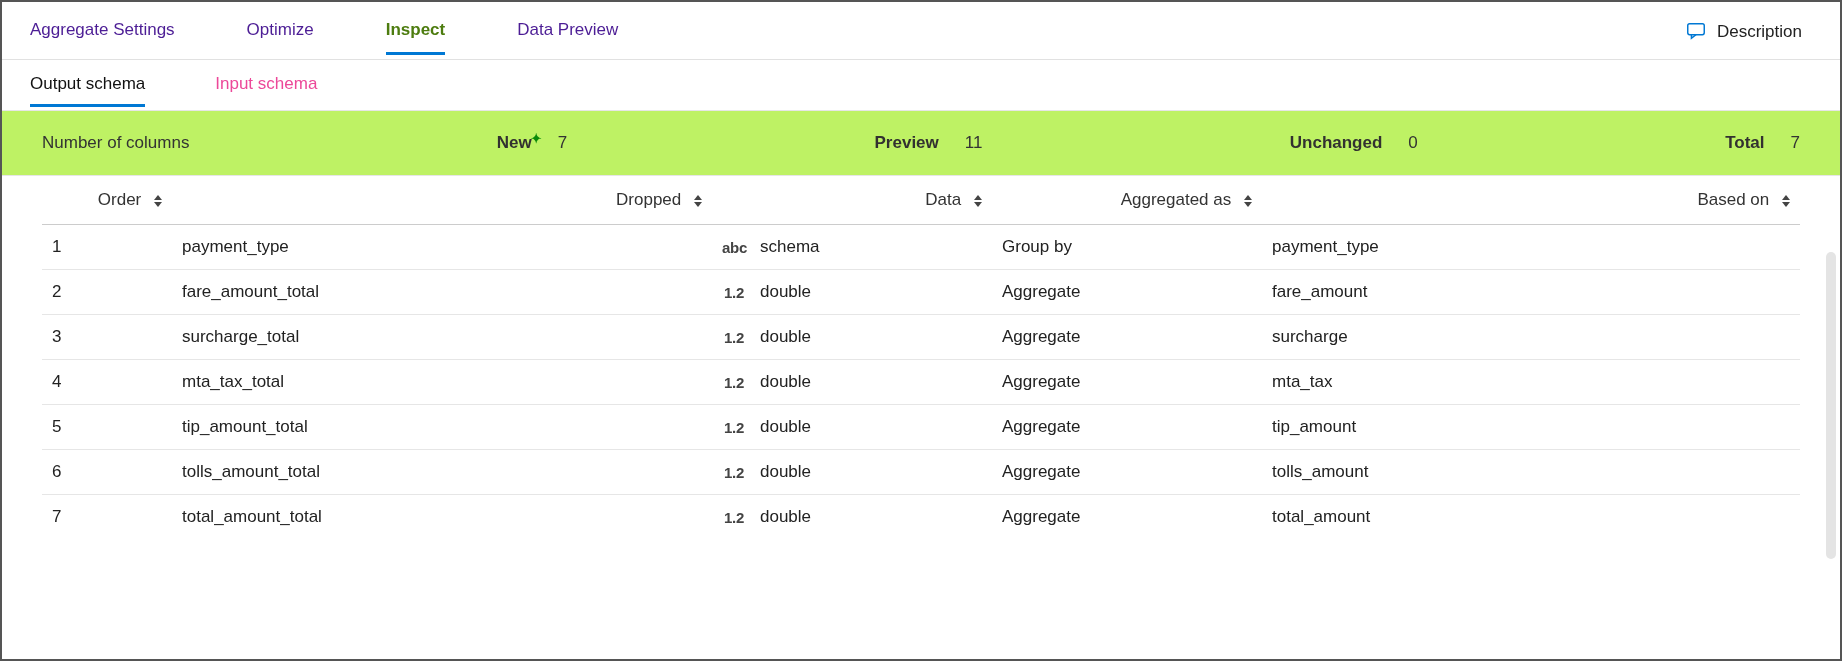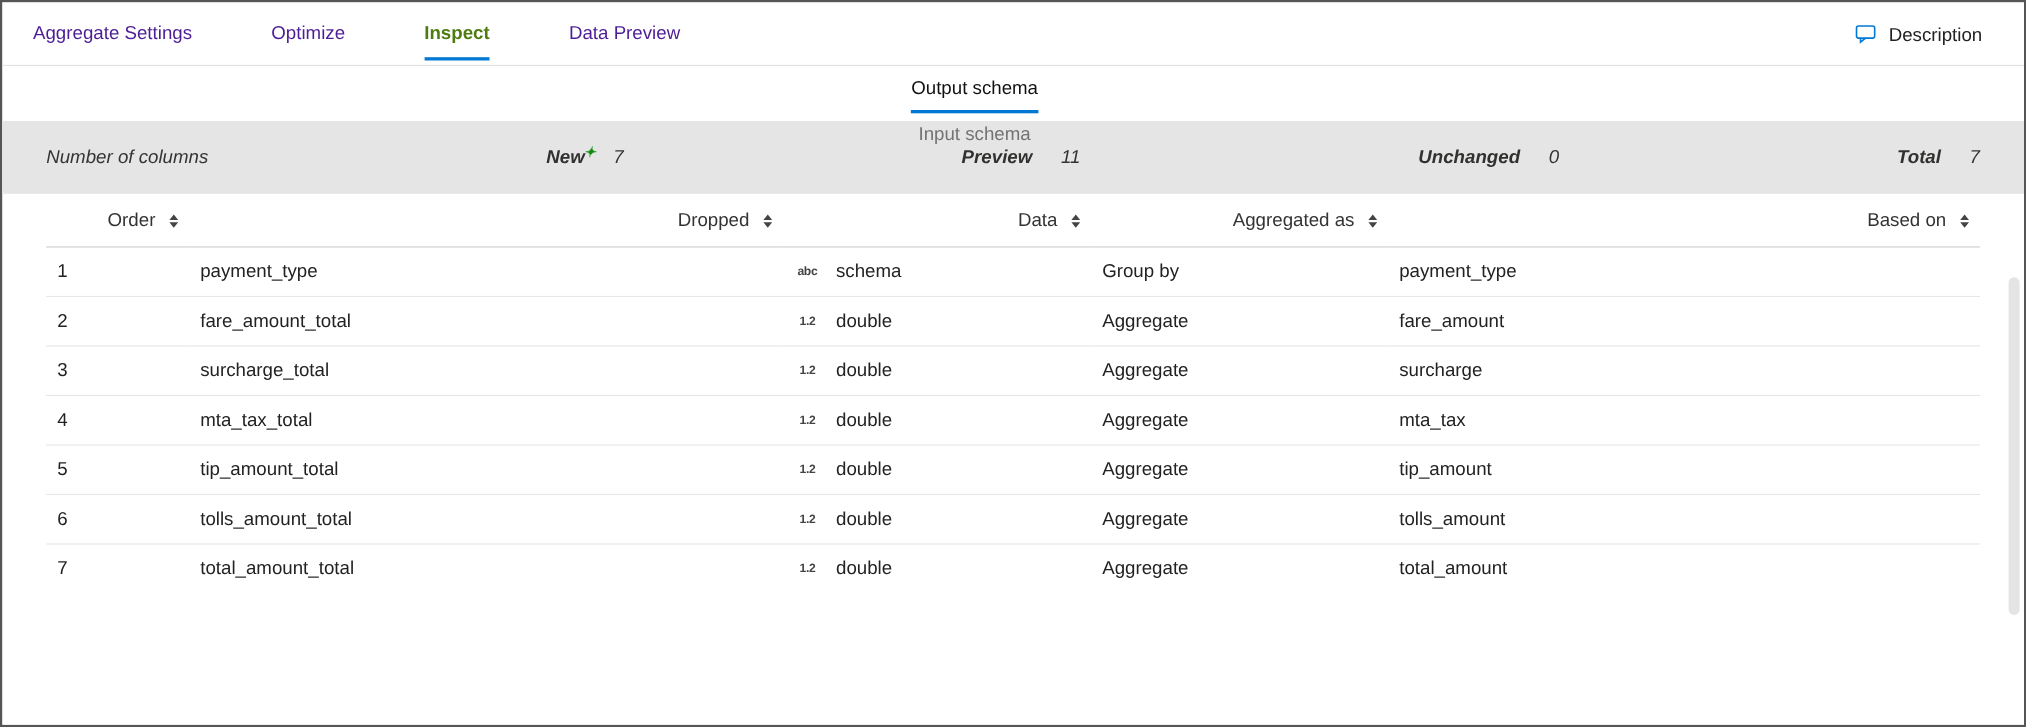--- a/index.html
+++ b/index.html
@@ -54,26 +54,25 @@
       padding-right: 10px;
     }
     .description-link svg { width: 22px; height: 22px; }
 
     
     .tabs-secondary {
       display: flex;
       align-items: center;
       padding: 0 28px;
       height: 50px;
-      flex-direction: column;
     }
     .tabs-secondary .tab {
       padding: 10px 0 12px;
       margin-right: 70px;
-      color: #737373;
+      color: #ec4899;
       cursor: pointer;
       position: relative;
     }
     .tabs-secondary .tab.active {
       color: #111;
     }
     .tabs-secondary .tab.active::after {
       content: "";
       position: absolute;
       left: 0; right: 0;
@@ -81,25 +80,24 @@
       height: 3px;
       background: #0078d4;
     }
 
     
     .stats-bar {
       display: flex;
       align-items: center;
       padding: 0 40px;
       height: 66px;
-      background: #e5e5e5;
+      background: #bef264;
       border-top: 1px solid #e6e6e6;
       border-bottom: 1px solid #e6e6e6;
       justify-content: space-between;
-      font-style: italic;
     }
     .stats-label {
       color: #333;
     }
     .stat-group {
       display: flex;
       align-items: center;
       gap: 26px;
     }
     .stat-key { font-weight: 700; position: relative; }
@@ -160,21 +158,21 @@
       vertical-align: middle;
     }
     tbody tr:last-child td { border-bottom: none; }
 
     .type-cell {
       display: flex;
       align-items: center;
       gap: 14px;
     }
     .type-icon {
-      font-size: 11px;
+      font-size: 15px;
       font-weight: 700;
       color: #444;
       width: 24px;
       text-align: center;
       letter-spacing: -0.3px;
     }
     .scroll-indicator {
       position: absolute;
       right: 4px;
       top: 250px;

